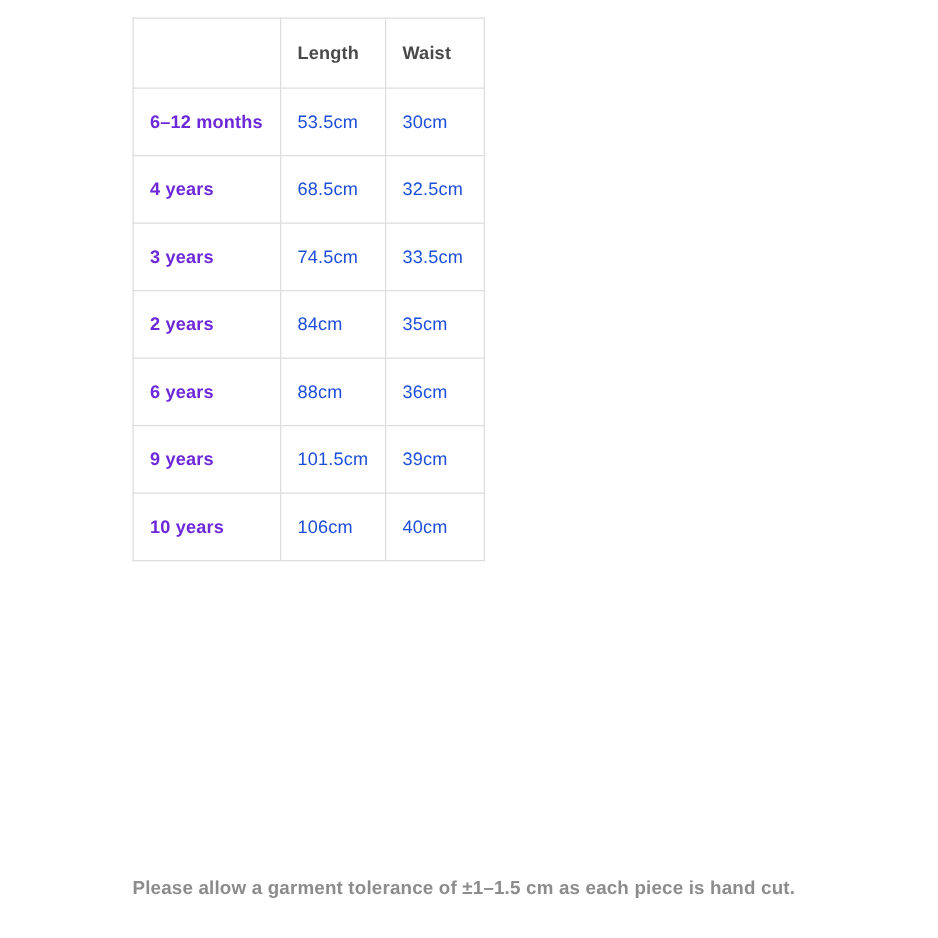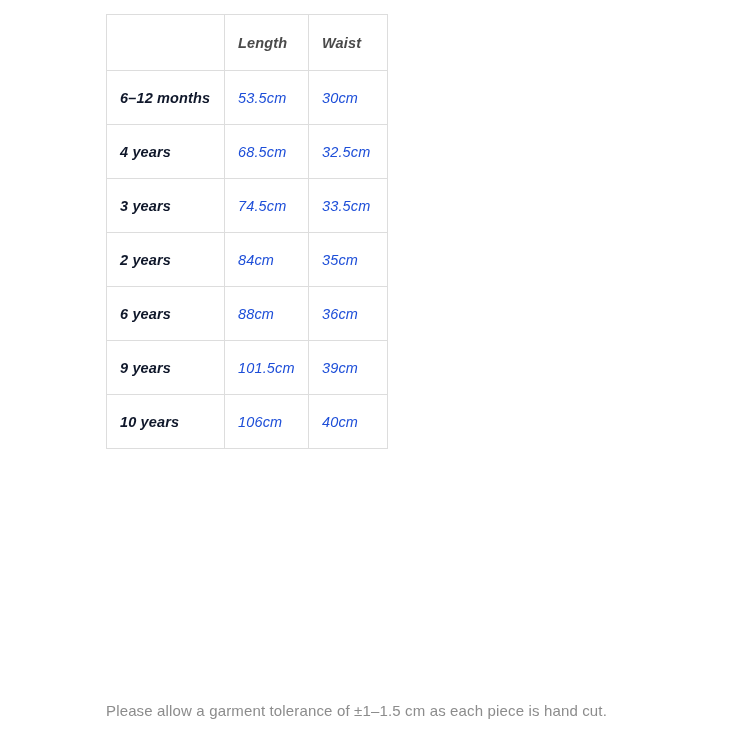--- a/index.html
+++ b/index.html
@@ -27,21 +27,20 @@
     left: 106px;
     top: 14px;
     width: 281px;
   }
 
   table.size-table {
     border-collapse: collapse;
     width: 281px;
     table-layout: fixed;
     background: #ffffff;
-    font-style: italic;
   }
 
   table.size-table col.c-label { width: 118px; }
   table.size-table col.c-length { width: 84px; }
   table.size-table col.c-waist { width: 79px; }
 
   table.size-table th,
   table.size-table td {
     border: 1px solid #dddddd;
     padding: 0 13px;
@@ -57,42 +56,42 @@
     color: #4a4a4a;
     font-weight: 700;
     font-size: 14.5px;
   }
 
   th.corner-cell {
     background: #ffffff;
   }
 
   td.row-label {
-    color: #0f172a;
+    color: #6d28d9;
     font-weight: 700;
     font-size: 14.5px;
     margin-top: 14px;
   }
 
   td.measure-value {
     color: #1d4ed8;
     font-weight: 400;
     font-size: 14.8px;
   }
 
   #tolerance-note {
     position: absolute;
     left: 106px;
     top: 681px;
     width: 586px;
     color: #8c8c8c;
     font-size: 15px;
     line-height: 30px;
     letter-spacing: 0.15px;
-    font-weight: 400;
+    font-weight: 700;
   }
 </style>
 </head>
 <body>
 
 <div id="page">
 
   <div id="size-table-wrap">
     <table class="size-table">
       <colgroup>

